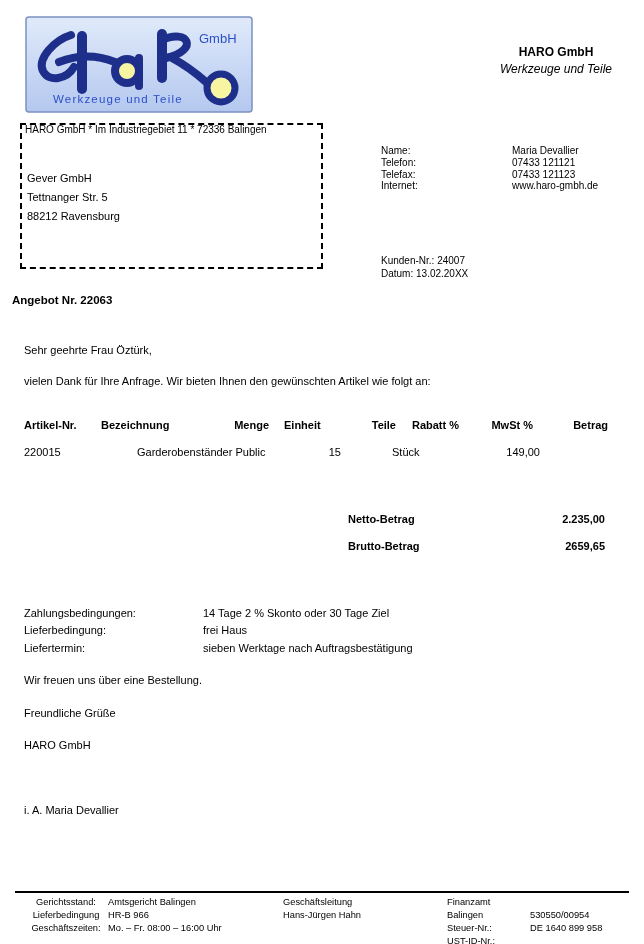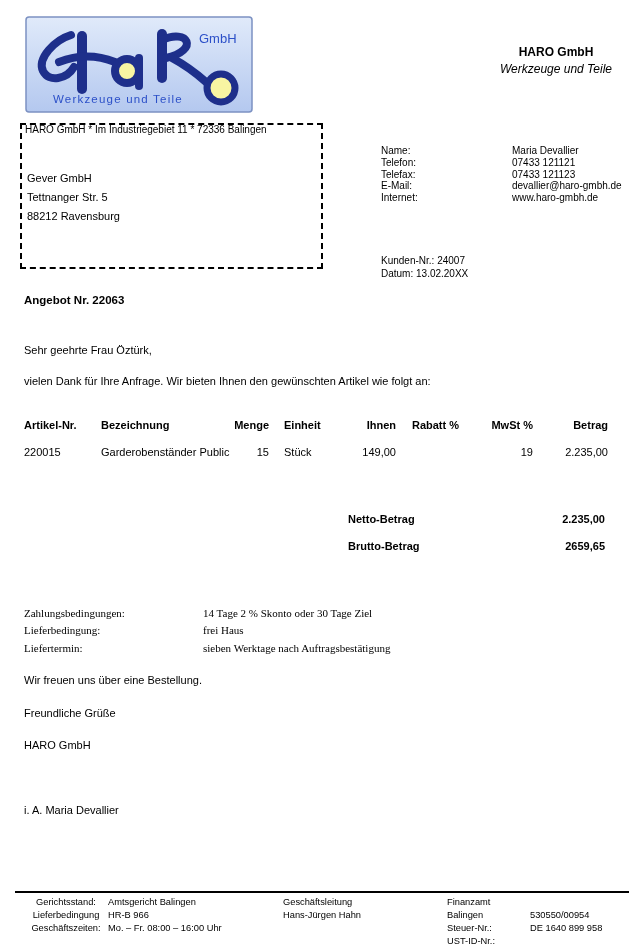--- a/index.html
+++ b/index.html
@@ -25,45 +25,45 @@
   .address-box { left:20px; top:123px; width:299px; height:142px; border:2px dashed #000; }
   .recipient { position:absolute; left:5px; top:44px; font-size:11px; line-height:19px; }
 
   
   .contact-block { left:381px; top:145px; font-size:10px; line-height:11.8px; }
   .c-row { display:flex; }
   .c-label { width:131px; flex:none; }
 
   .customer-block { left:381px; top:254px; font-size:10px; line-height:13px; }
 
-  .doc-title { left:24px; top:294px; font-weight:bold; font-size:11.5px; }
+  .doc-title { left:12px; top:294px; font-weight:bold; font-size:11.5px; }
   .salutation { left:24px; top:344px; }
   .intro { left:24px; top:375px; }
 
   
   .items-header, .items-row { left:24px; display:flex; width:584px; }
   .items-header { top:418px; font-weight:bold; line-height:14px; }
-  .items-row { top:443px; line-height:18.5px; }
+  .items-row { top:443px; line-height:18.5px;gap:36px; }
   .c-art    { width:77px;  text-align:left;  flex:none; }
   .c-bez    { width:130px; text-align:left;  flex:none; }
   .c-menge  { width:38px;  text-align:right; flex:none; }
   .c-einheit{ width:60px;  text-align:left;  flex:none; margin-left:15px; }
   .c-preis  { width:52px;  text-align:right; flex:none; }
   .c-rabatt { width:63px;  text-align:right; flex:none; }
   .c-mwst   { width:74px;  text-align:right; flex:none; }
   .c-betrag { width:75px;  text-align:right; flex:none; }
 
   
   .totals { left:348px; top:513px; width:257px; }
   .t-row { display:flex; justify-content:space-between; line-height:13px; margin-bottom:14px; }
   .t-row.bold { font-weight:bold; }
 
   
   .conditions { left:24px; top:605px; line-height:17.4px; }
-  .cond-row { display:flex;font-family:Liberation Serif, serif; }
+  .cond-row { display:flex; }
   .cond-label { width:179px; flex:none; }
 
   .closing-thanks  { left:24px; top:674px; }
   .closing-regards { left:24px; top:707px; }
   .closing-company { left:24px; top:739px; }
   .signature       { left:24px; top:804px; }
 
   
   .footer-rule { left:15px; top:891px; width:614px; border-top:2px solid #000; height:0; }
   .f-col { top:896px; font-size:9.3px; line-height:13px; }
@@ -124,44 +124,40 @@
     </div>
     <div class="c-row">
       <span class="c-label">Telefon:</span>
       <span class="c-value">07433 121121</span>
     </div>
     <div class="c-row">
       <span class="c-label">Telefax:</span>
       <span class="c-value">07433 121123</span>
     </div>
     <div class="c-row">
-      <span class="c-label">E-Mail:</span>
-      <span class="c-value">devallier@haro-gmbh.de</span>
-    </div>
-    <div class="c-row">
       <span class="c-label">Internet:</span>
       <span class="c-value">www.haro-gmbh.de</span>
     </div>
   </div>
 
   <div class="abs customer-block">
     <div>Kunden-Nr.: 24007</div>
     <div>Datum: 13.02.20XX</div>
   </div>
 
   <div class="abs doc-title">Angebot Nr. 22063</div>
   <div class="abs salutation">Sehr geehrte Frau Öztürk,</div>
   <div class="abs intro">vielen Dank für Ihre Anfrage. Wir bieten Ihnen den gewünschten Artikel wie folgt an:</div>
 
   <div class="abs items-header">
     <div class="c-art">Artikel-Nr.</div>
     <div class="c-bez">Bezeichnung</div>
     <div class="c-menge">Menge</div>
     <div class="c-einheit">Einheit</div>
-    <div class="c-preis">Ihnen</div>
+    <div class="c-preis">Teile</div>
     <div class="c-rabatt">Rabatt %</div>
     <div class="c-mwst">MwSt %</div>
     <div class="c-betrag">Betrag</div>
   </div>
 
   <div class="abs items-row">
     <div class="c-art">220015</div>
     <div class="c-bez">Garderobenständer Public</div>
     <div class="c-menge">15</div>
     <div class="c-einheit">Stück</div>

